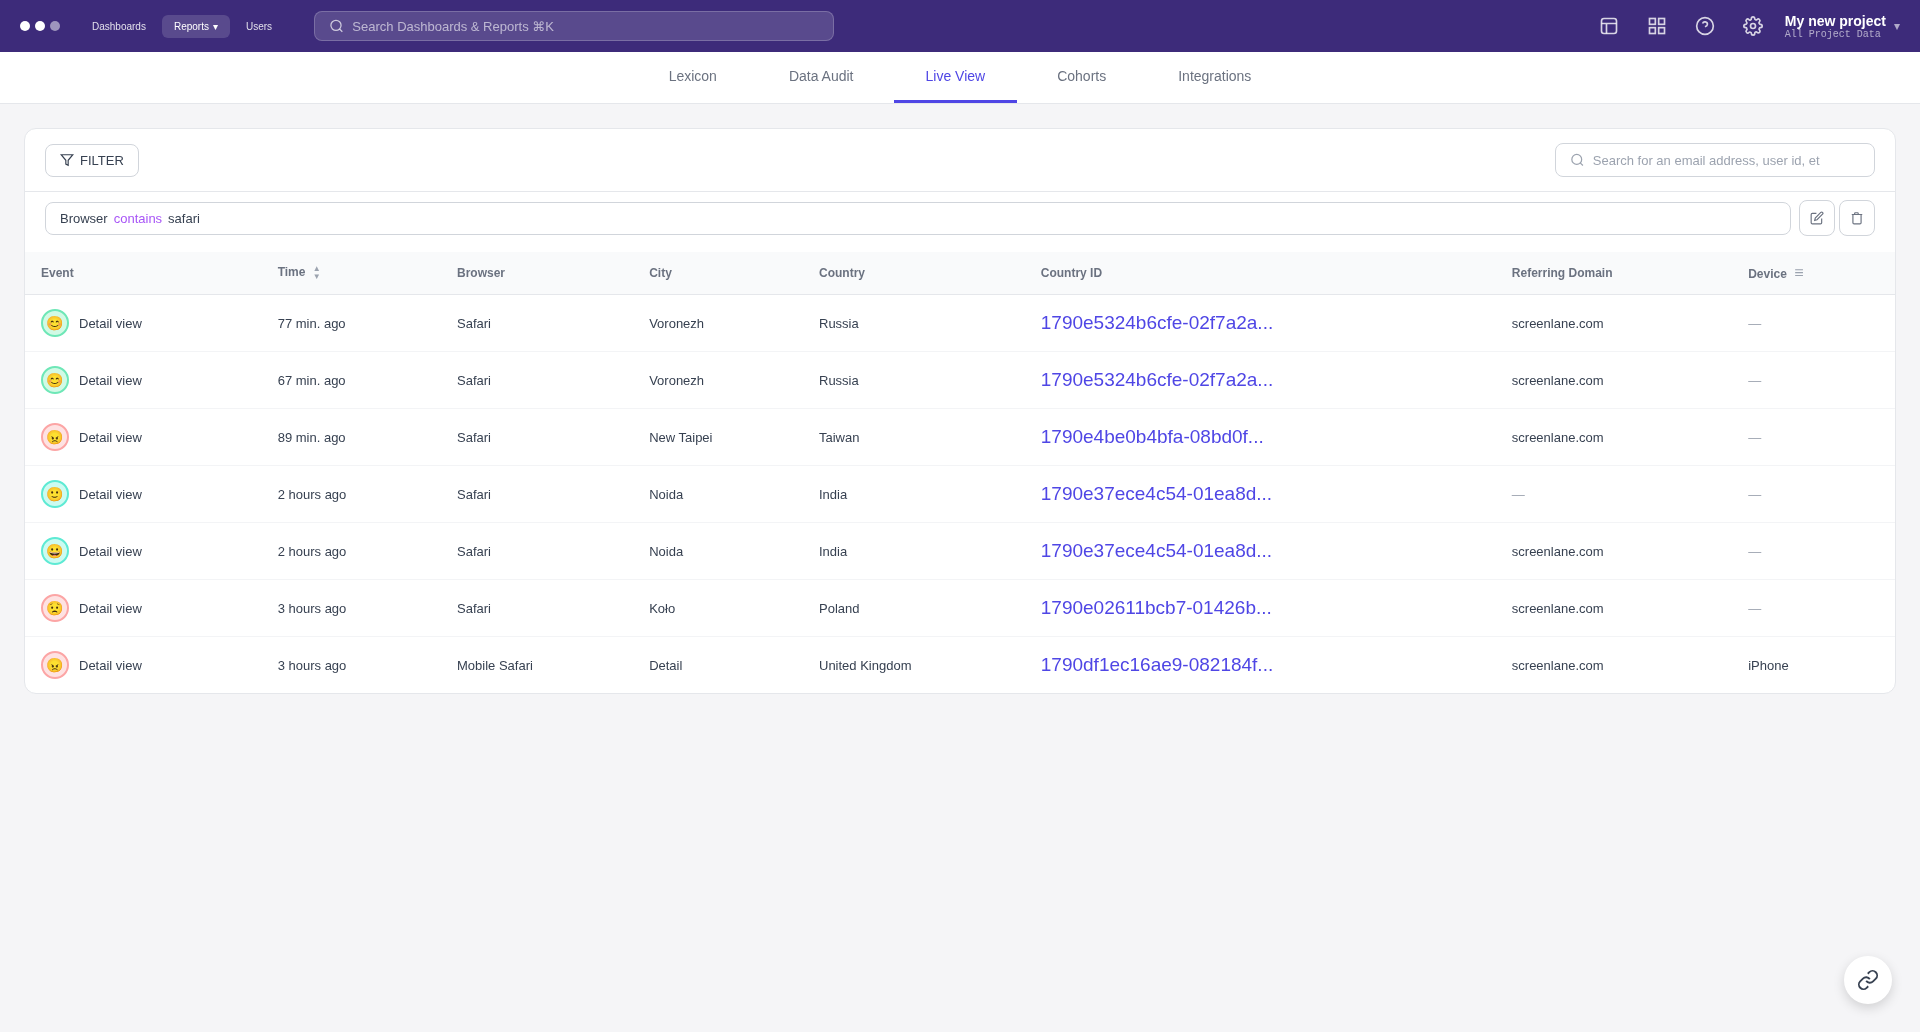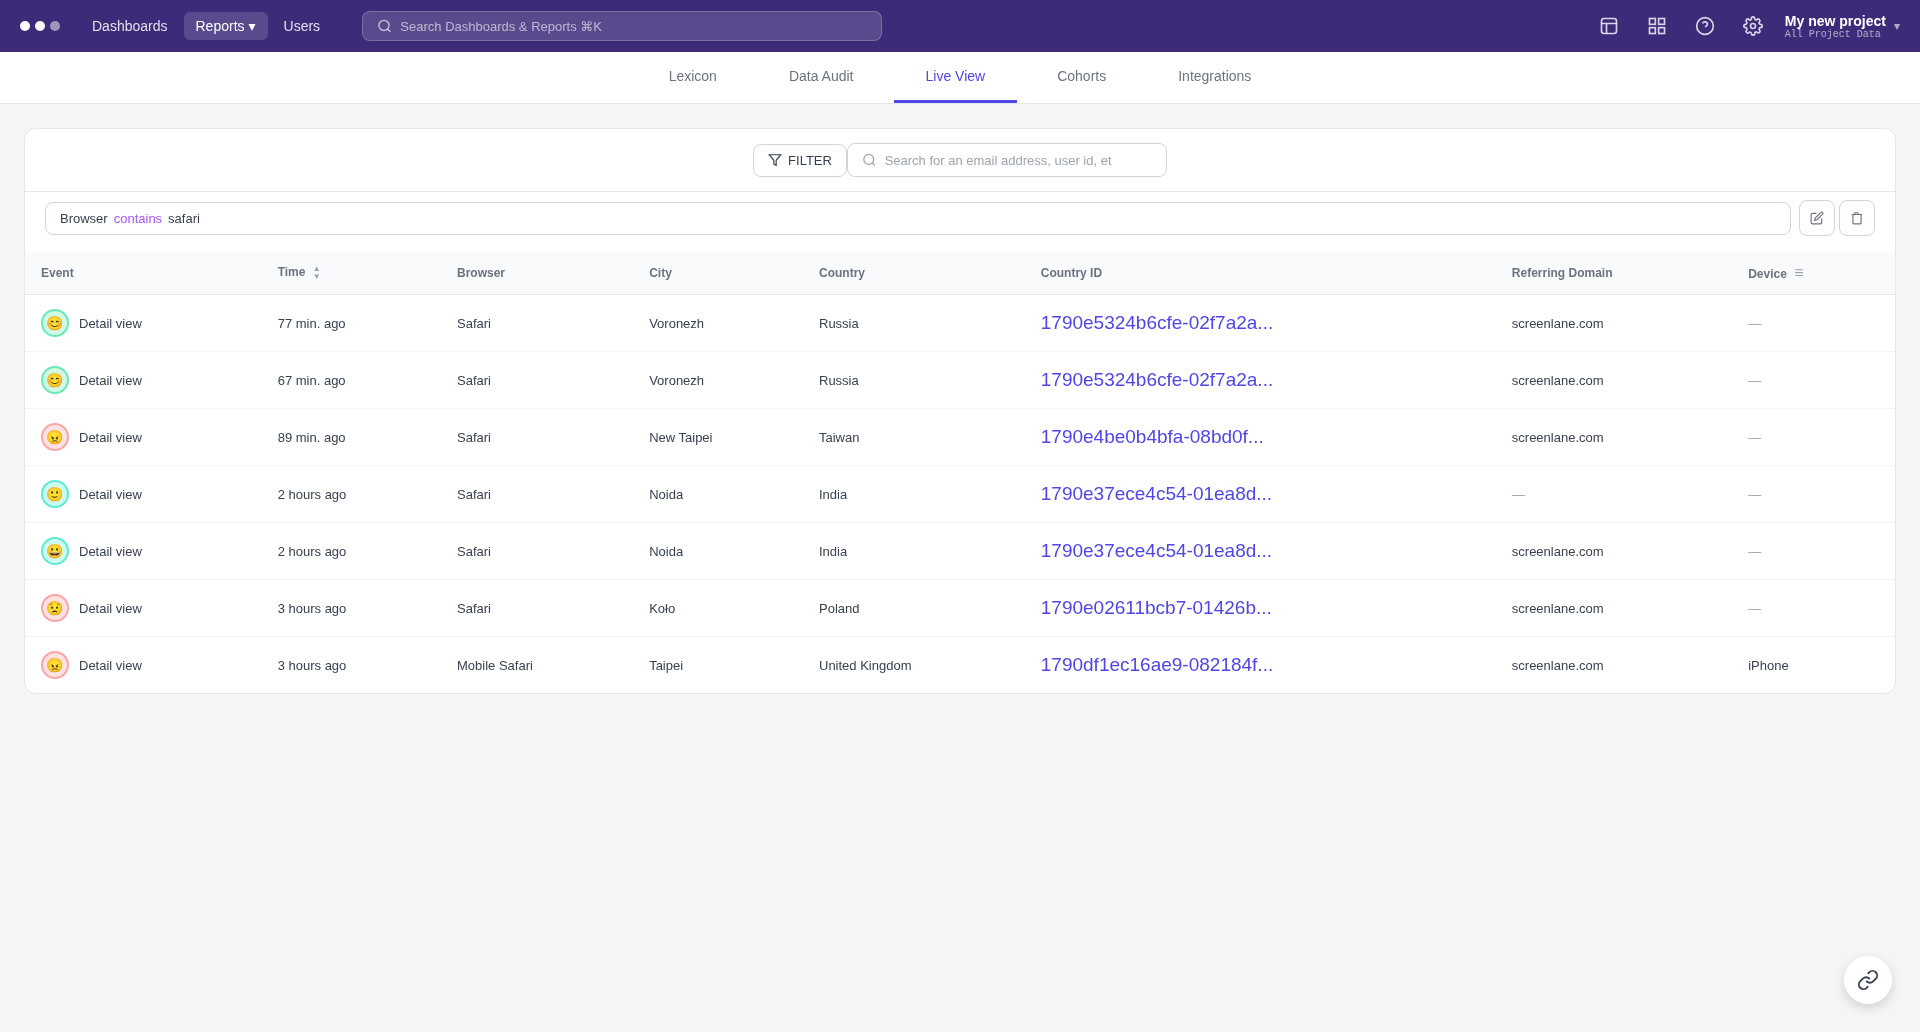--- a/index.html
+++ b/index.html
@@ -18,21 +18,21 @@
       display: flex; gap: 5px; margin-right: 20px;
     }
     .dot { width: 10px; height: 10px; border-radius: 50%; background: rgba(255,255,255,0.5); }
     .dot.active { background: white; }
     .nav-links { display: flex; align-items: center; gap: 4px; }
     .nav-link {
       color: rgba(255,255,255,0.85);
       text-decoration: none;
       padding: 6px 12px;
       border-radius: 6px;
-      font-size: 14px;
+      font-size: 10px;
       cursor: pointer;
       display: flex; align-items: center; gap: 4px;
     }
     .nav-link.active { background: rgba(255,255,255,0.15); color: white; }
     .search-bar {
       flex: 1;
       margin: 16px 30px;
       max-width: 520px;
       background: rgba(255,255,255,0.15);
       border: 1px solid rgba(255,255,255,0.2);
@@ -106,21 +106,21 @@
       background: white;
       border-radius: 12px;
       border: 1px solid #e5e7eb;
       overflow: hidden;
     }
 
     
     .filter-bar {
       display: flex;
       align-items: center;
-      justify-content: center;
+      justify-content: space-between;
       padding: 14px 20px;
       border-bottom: 1px solid #e5e7eb;
     }
     .filter-btn {
       display: flex;
       align-items: center;
       gap: 6px;
       border: 1px solid #d1d5db;
       border-radius: 8px;
       padding: 8px 14px;
@@ -512,21 +512,21 @@
       <td>
         <div class="avatar-cell">
           <div class="avatar" style="background:#fee2e2; border: 2px solid #fca5a5;">
             <span style="font-size:14px;">😠</span>
           </div>
           <span>Detail view</span>
         </div>
       </td>
       <td>3 hours ago</td>
       <td>Mobile Safari</td>
-      <td>Taipei</td>
+      <td>Detail</td>
       <td>United Kingdom</td>
       <td><a href="#" class="distinct-id">1790df1ec16ae9-082184f...</a></td>
       <td>screenlane.com</td>
       <td>iPhone</td>
     </tr>
         </tbody>
     </table>
 
   </div>
 </div>

